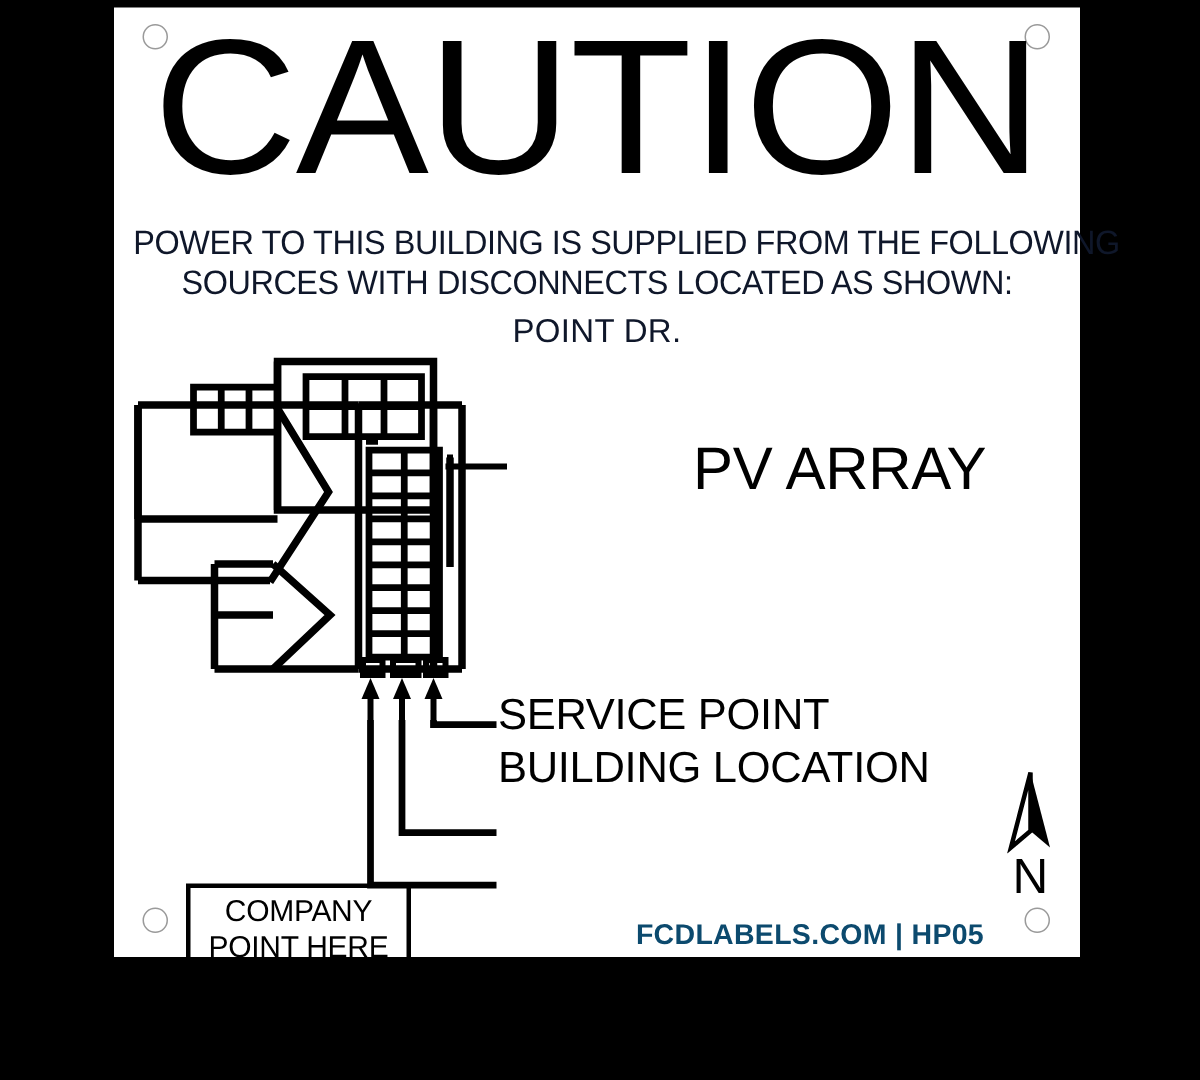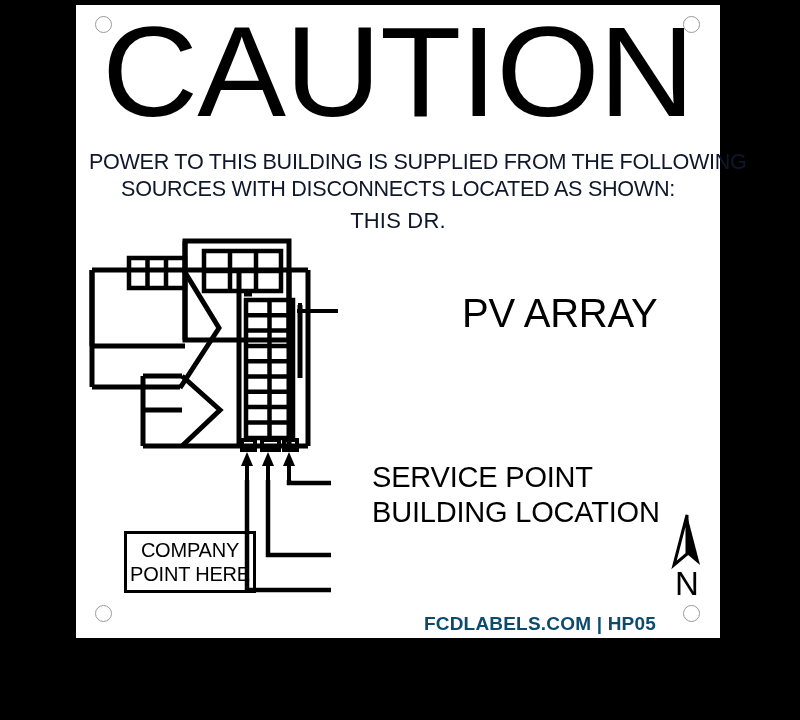--- a/index.html
+++ b/index.html
@@ -98,21 +98,20 @@
   }
   #drawing svg { display: block; }
 
   
   #callouts {
     position: absolute;
     left: 256px;
     top: 455px;
     width: 390px;
     color: #000000;
-    margin-left: 40px;
   }
   #callouts .co {
     font-size: 29px;
     line-height: 35px;
     white-space: nowrap;
     letter-spacing: -0.2px;
   }
 
   
   #pv-label {
@@ -123,22 +122,22 @@
     line-height: 32px;
     letter-spacing: -0.2px;
     color: #000000;
     white-space: nowrap;
   }
 
   
   #logo-box {
     position: absolute;
     left: 48px;
-    top: 526px;
-    width: 132px;
+    top: 584px;
+    width: 150px;
     height: 62px;
     border: 3px solid #000000;
     box-sizing: border-box;
     display: flex;
     flex-direction: column;
     align-items: center;
     justify-content: center;
     color: #000000;
   }
   #logo-box .ll {
@@ -191,21 +190,21 @@
     <div class="hole tl"></div>
     <div class="hole tr"></div>
     <div class="hole bl"></div>
     <div class="hole br"></div>
 
     <div id="title">CAUTION</div>
 
     <div id="bodycopy">
       <div class="line">POWER TO THIS BUILDING IS SUPPLIED FROM THE FOLLOWING</div>
       <div class="line">SOURCES WITH DISCONNECTS LOCATED AS SHOWN:</div>
-      <div class="street">THIS DR.</div>
+      <div class="street">POINT DR.</div>
     </div>
 
     <div id="drawing">
       <svg width="644" height="360" viewBox="0 0 644 360" xmlns="http://www.w3.org/2000/svg">
         <g fill="none" stroke="#000000" stroke-width="5" stroke-linecap="butt" stroke-linejoin="miter">
 
           <path d="M109 8 H213 V107 H109 Z"></path>
 
           <g stroke-width="4.5">
             <path d="M128 18 H205 V58 H128 Z"></path>

